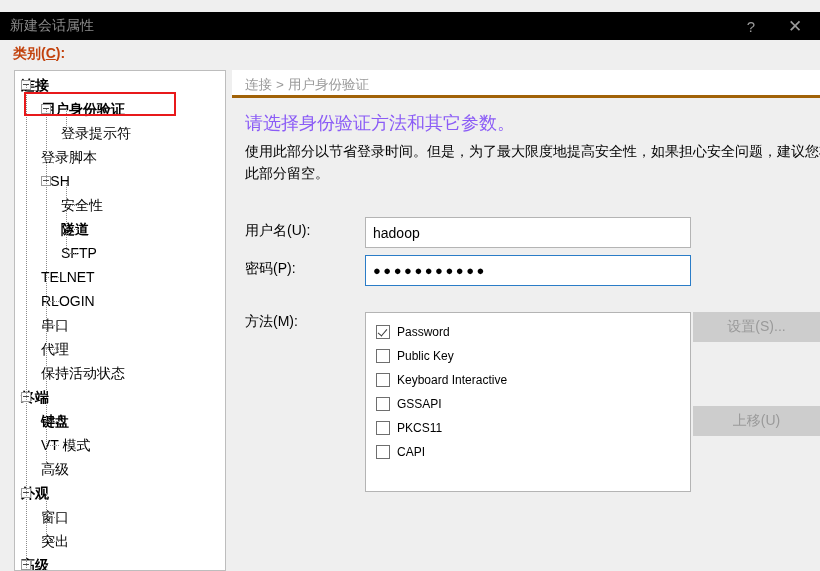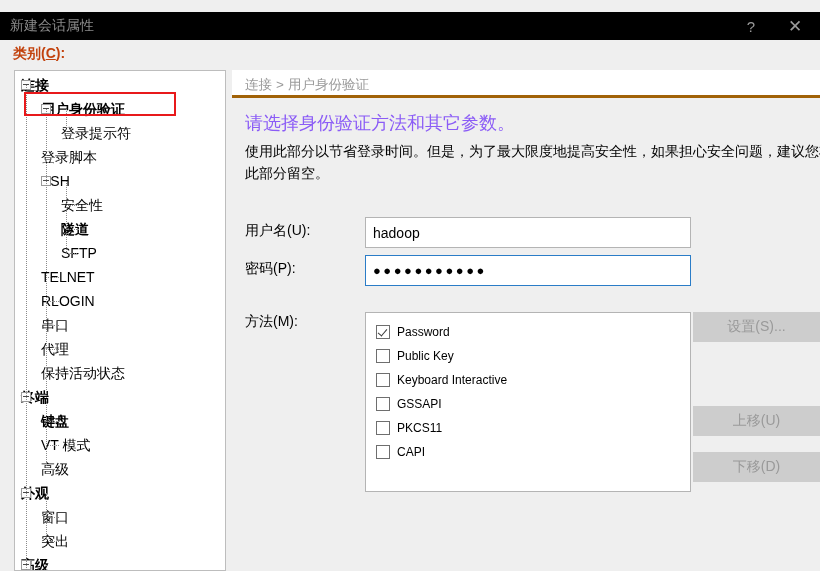--- a/index.html
+++ b/index.html
@@ -358,14 +358,13 @@
         <span>PKCS11</span>
       </div>
       <div class="cb-row">
         <span class="cb-box"></span>
         <span>CAPI</span>
       </div>
     </div>
 
   <div class="sidebtn btn-settings">设置(S)...</div>
   <div class="sidebtn btn-up">上移(U)</div>
-  <div class="sidebtn btn-down">下移(D)</div>
 </div>
 
 </body></html>

